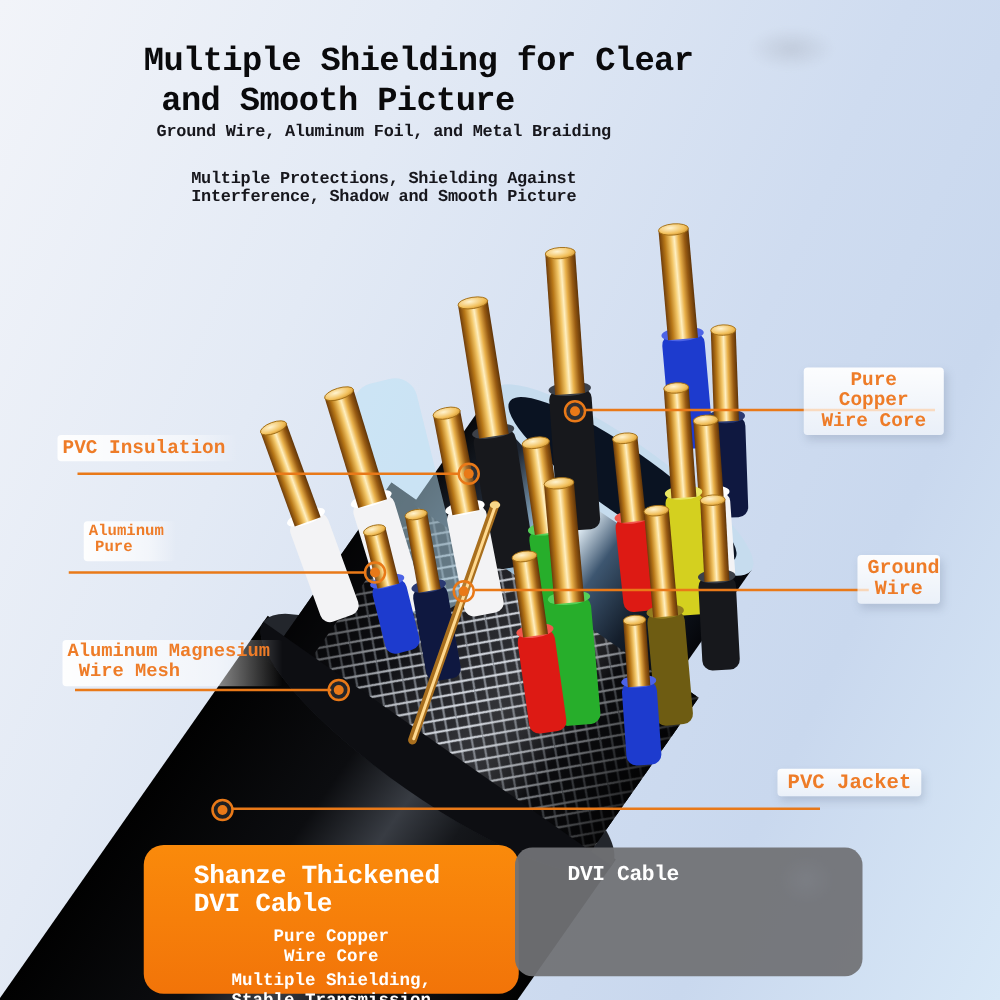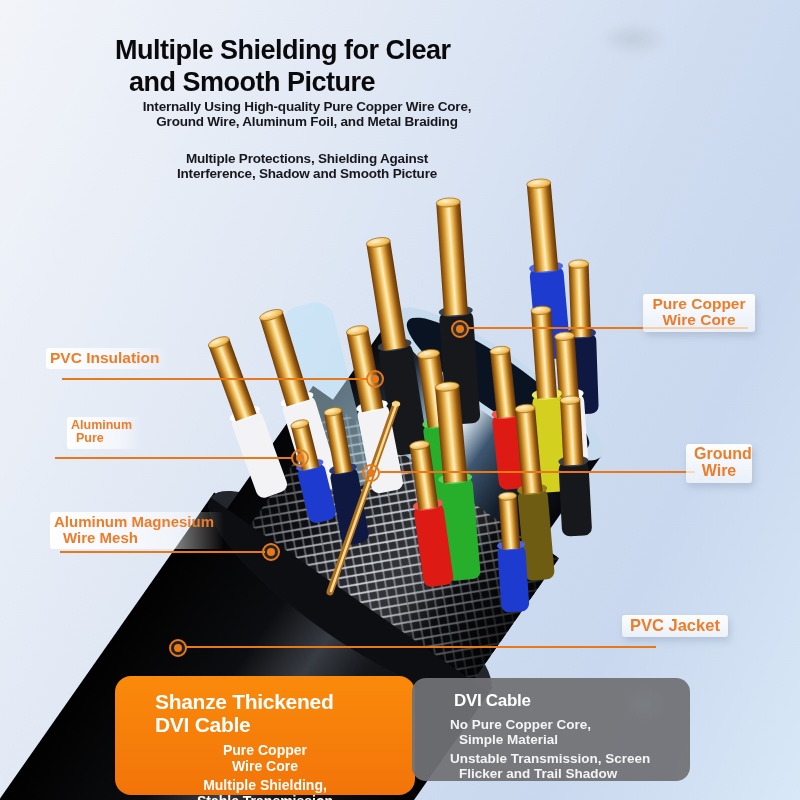--- a/index.html
+++ b/index.html
@@ -1,18 +1,18 @@
 <!DOCTYPE html>
 <html><head>
 <meta charset="utf-8">
 <style>
   html,body{margin:0;padding:0;}
   #stage{
     position:relative;width:800px;height:800px;overflow:hidden;
-    font-family:Liberation Sans, sans-serif;
+    font-family:Liberation Mono, monospace;
     background:linear-gradient(115deg,#f2f4f9 0%,#e3eaf5 30%,#cfdcf0 62%,#c9d8ee 78%,#d8e8f7 100%);
   }
   #stage *{box-sizing:border-box;}
   .abs{position:absolute;}
   
   #title{left:115px;top:34px;color:#0a0a0c;font-weight:bold;font-size:27px;line-height:32px;letter-spacing:-0.5px;z-index:6;}
   #title .t2{margin-left:14px;display:block;}
   #subtitle{left:57px;top:99px;width:500px;text-align:center;color:#17171d;font-weight:bold;font-size:13.5px;line-height:15px;letter-spacing:-0.2px;z-index:6;}
   #subtitle .para2{margin-top:22px;}
   
@@ -250,21 +250,20 @@
       <ellipse cx="396" cy="404" rx="4.2" ry="2.8" fill="#f7d789"></ellipse>
     </g>
   </svg>
 
   <div class="abs" id="title">
     <span>Multiple Shielding for Clear</span>
     <span class="t2">and Smooth Picture</span>
   </div>
   <div class="abs" id="subtitle">
     <div class="para1">
-      <div>Internally Using High-quality Pure Copper Wire Core,</div>
       <div>Ground Wire, Aluminum Foil, and Metal Braiding</div>
     </div>
     <div class="para2">
       <div>Multiple Protections, Shielding Against</div>
       <div>Interference, Shadow and Smooth Picture</div>
     </div>
   </div>
 
   <div class="abs cline" style="left:62px;top:378px;width:306px;"></div>
   <div class="abs cline" style="left:55px;top:457px;width:238px;"></div>
@@ -317,28 +316,18 @@
         <div>Multiple Shielding,</div>
         <div>Stable Transmission</div>
       </div>
     </div>
   </div>
 
   <div class="abs cmp" id="box-gray">
     <div class="bt">
       <span class="t2">DVI Cable</span>
     </div>
-    <div class="pts">
-      <div class="pt1">
-        <div>No Pure Copper Core,</div>
-        <div class="ind">Simple Material</div>
-      </div>
-      <div class="pt2">
-        <div>Unstable Transmission, Screen</div>
-        <div class="ind">Flicker and Trail Shadow</div>
-      </div>
-    </div>
   </div>
 
   <div class="abs wm" style="left:598px;top:22px;width:70px;height:34px;"></div>
   <div class="abs wm" style="left:622px;top:684px;width:46px;height:40px;"></div>
 
 </div>
 
 </body></html>

